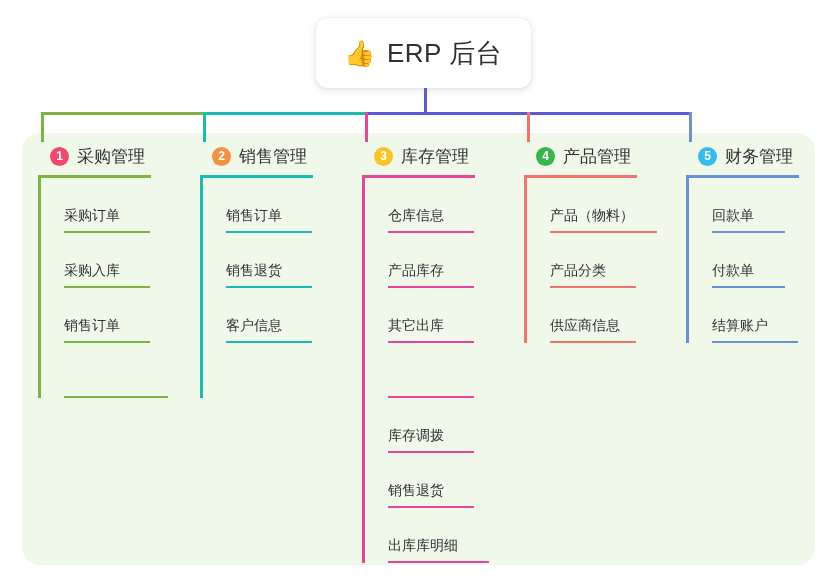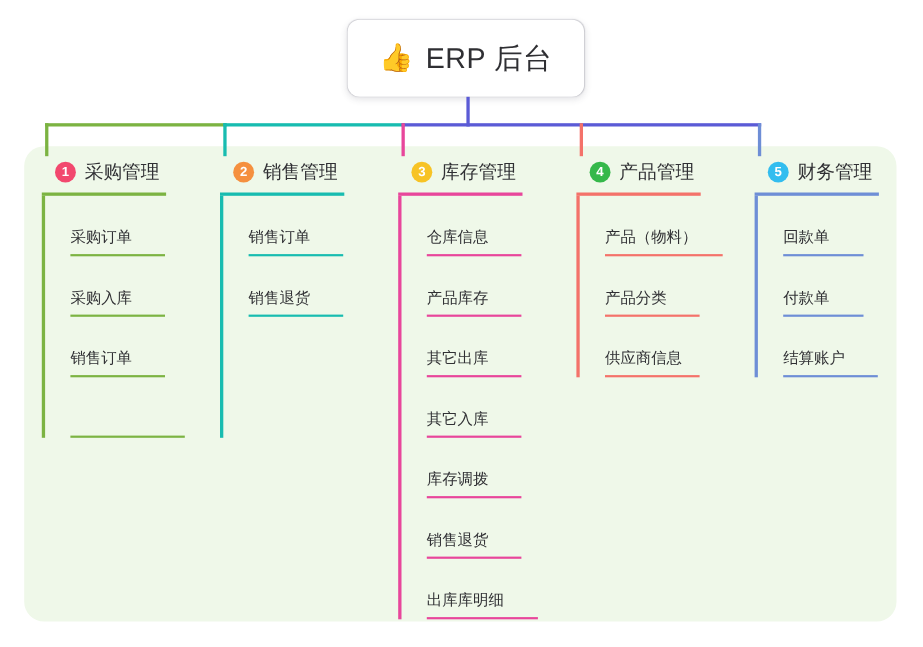--- a/index.html
+++ b/index.html
@@ -187,20 +187,24 @@
         <div class="items">
           <div class="spine" style="background: rgb(24, 188, 176); height: 220px;"></div>
           <div class="leaf">
             <div class="leaf-label">销售订单</div>
             <div class="leaf-underline" style="background: rgb(24, 188, 176); width: 86px;"></div>
           </div>
           <div class="leaf">
             <div class="leaf-label">销售退货</div>
             <div class="leaf-underline" style="background: rgb(24, 188, 176); width: 86px;"></div>
           </div>
+          <div class="leaf">
+            <div class="leaf-label">客户信息</div>
+            <div class="leaf-underline" style="background: rgb(24, 188, 176); width: 86px;"></div>
+          </div>
         </div>
       </div>
       <div class="column" style="left: 362px; width: 148px;">
         <div class="col-head">
           <span class="badge" style="background: rgb(247, 195, 37);">3</span>
           <span class="col-title">库存管理</span>
         </div>
         <div class="col-underline" style="background: rgb(232, 70, 155); width: 113px;"></div>
         <div class="items">
           <div class="spine" style="background: rgb(232, 70, 155); height: 385px;"></div>
@@ -210,21 +214,20 @@
           </div>
           <div class="leaf">
             <div class="leaf-label">产品库存</div>
             <div class="leaf-underline" style="background: rgb(232, 70, 155); width: 86px;"></div>
           </div>
           <div class="leaf">
             <div class="leaf-label">其它出库</div>
             <div class="leaf-underline" style="background: rgb(232, 70, 155); width: 86px;"></div>
           </div>
           <div class="leaf">
-            <div class="leaf-label">其它入库</div>
             <div class="leaf-underline" style="background: rgb(232, 70, 155); width: 86px;"></div>
           </div>
           <div class="leaf">
             <div class="leaf-label">库存调拨</div>
             <div class="leaf-underline" style="background: rgb(232, 70, 155); width: 86px;"></div>
           </div>
           <div class="leaf">
             <div class="leaf-label">销售退货</div>
             <div class="leaf-underline" style="background: rgb(232, 70, 155); width: 86px;"></div>
           </div>

